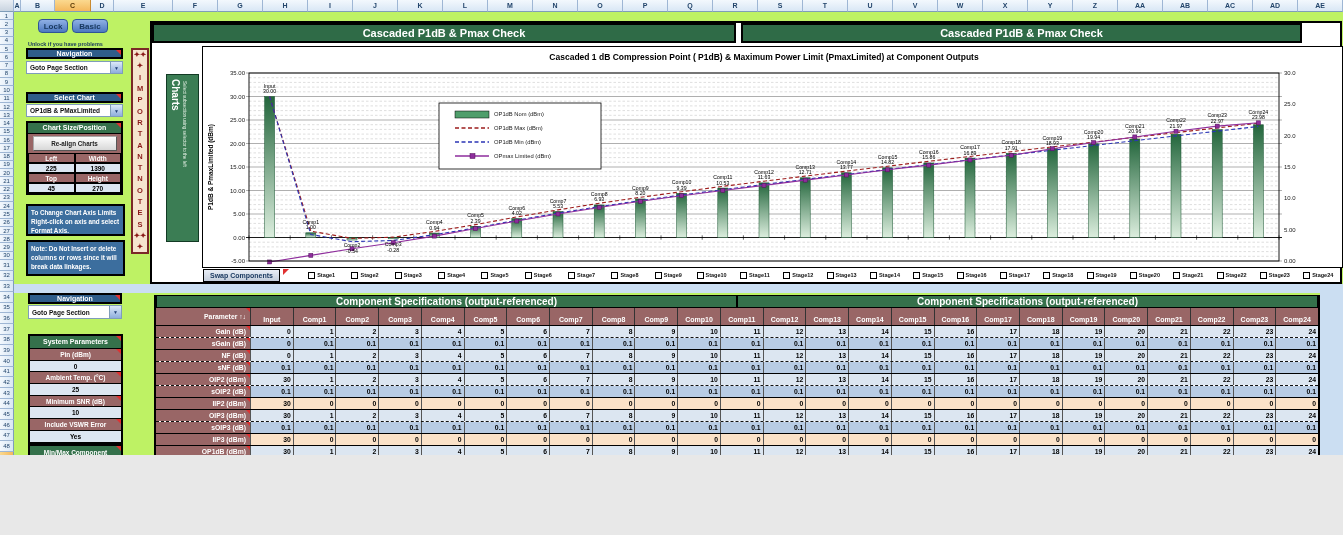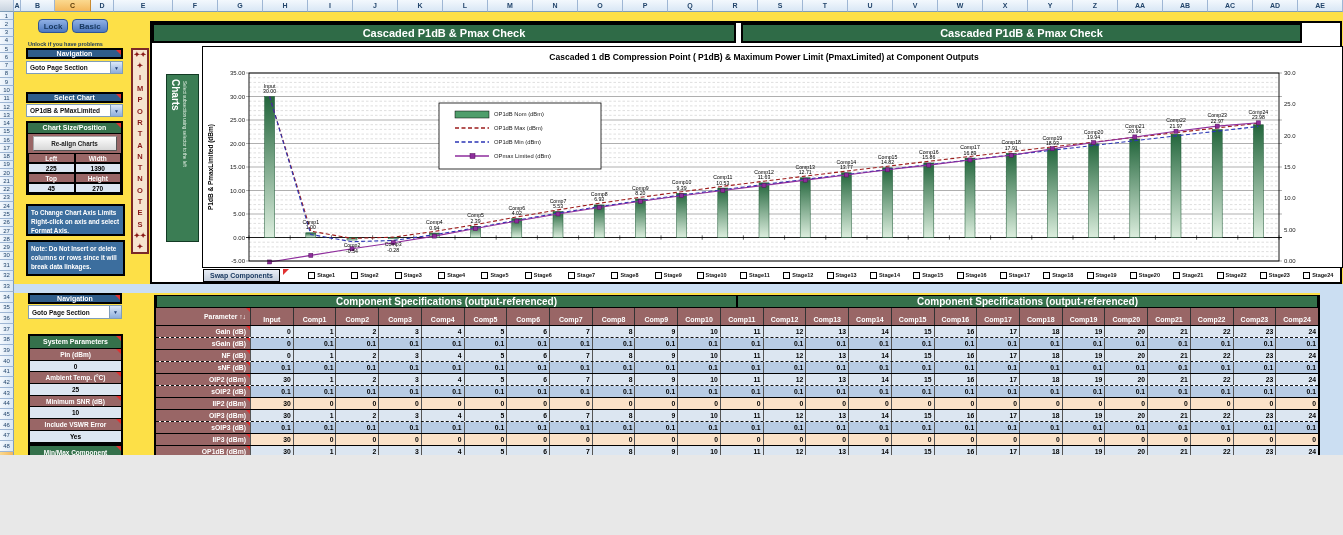--- a/index.html
+++ b/index.html
@@ -1,16 +1,16 @@
 <!DOCTYPE html>
 <html><head>
 <meta charset="utf-8">
 <style>
   html,body{margin:0;padding:0;background:#e8e8e8;}
-  #app{position:relative;width:1343px;height:455px;background:#fde047;overflow:hidden;
+  #app{position:relative;width:1343px;height:455px;background:#bef264;overflow:hidden;
        font-family:"Liberation Sans",sans-serif;-webkit-font-smoothing:none;}
   
   #colstrip{position:absolute;left:14px;top:0;height:12px;display:flex;z-index:5;}
   .colcell{height:12px;box-sizing:border-box;border-right:1px solid #9EB6D4;border-bottom:1px solid #7F9DB9;
            background:linear-gradient(#F3F8FD,#D9E7F5);font:bold 7px "Liberation Sans",sans-serif;color:#23456B;
            display:flex;align-items:center;justify-content:center;}
   .colcell.sel{background:linear-gradient(#FBD98F,#F4B85C);border-right:1px solid #C98A2F;color:#5A3A08;}
   #corner{position:absolute;left:0;top:0;width:14px;height:12px;background:linear-gradient(#E9EEF4,#C9D4E0);
           border-right:1px solid #9EB6D4;border-bottom:1px solid #7F9DB9;box-sizing:border-box;z-index:6;}
   #rowstrip{position:absolute;left:0;top:12px;width:14px;z-index:5;}

